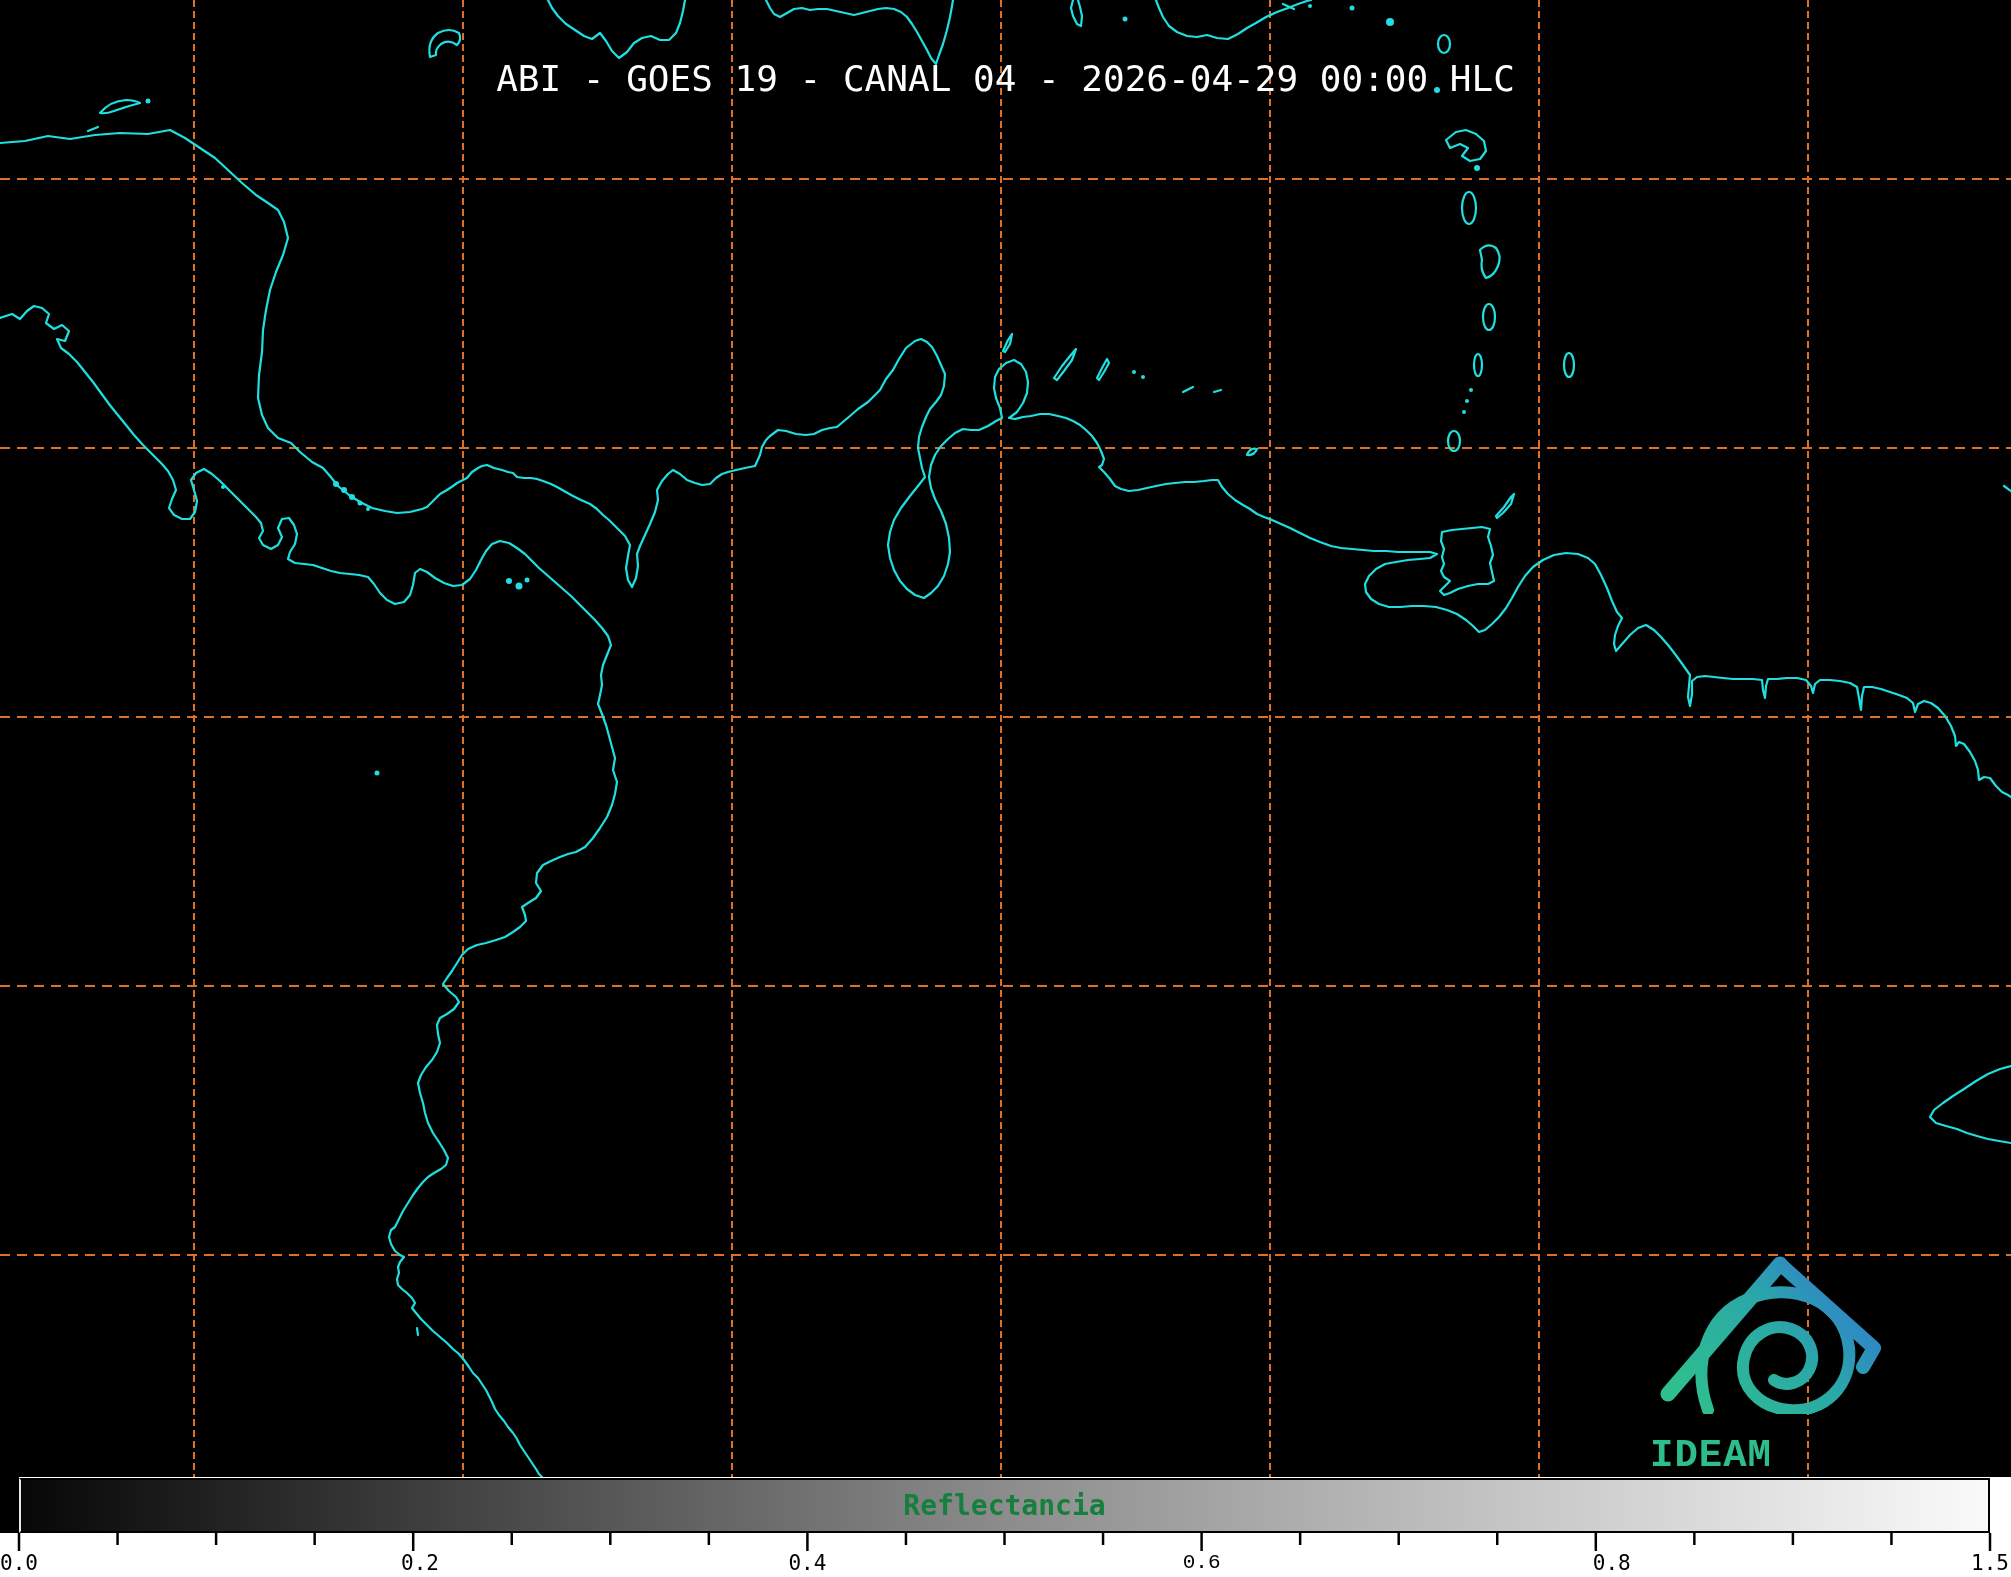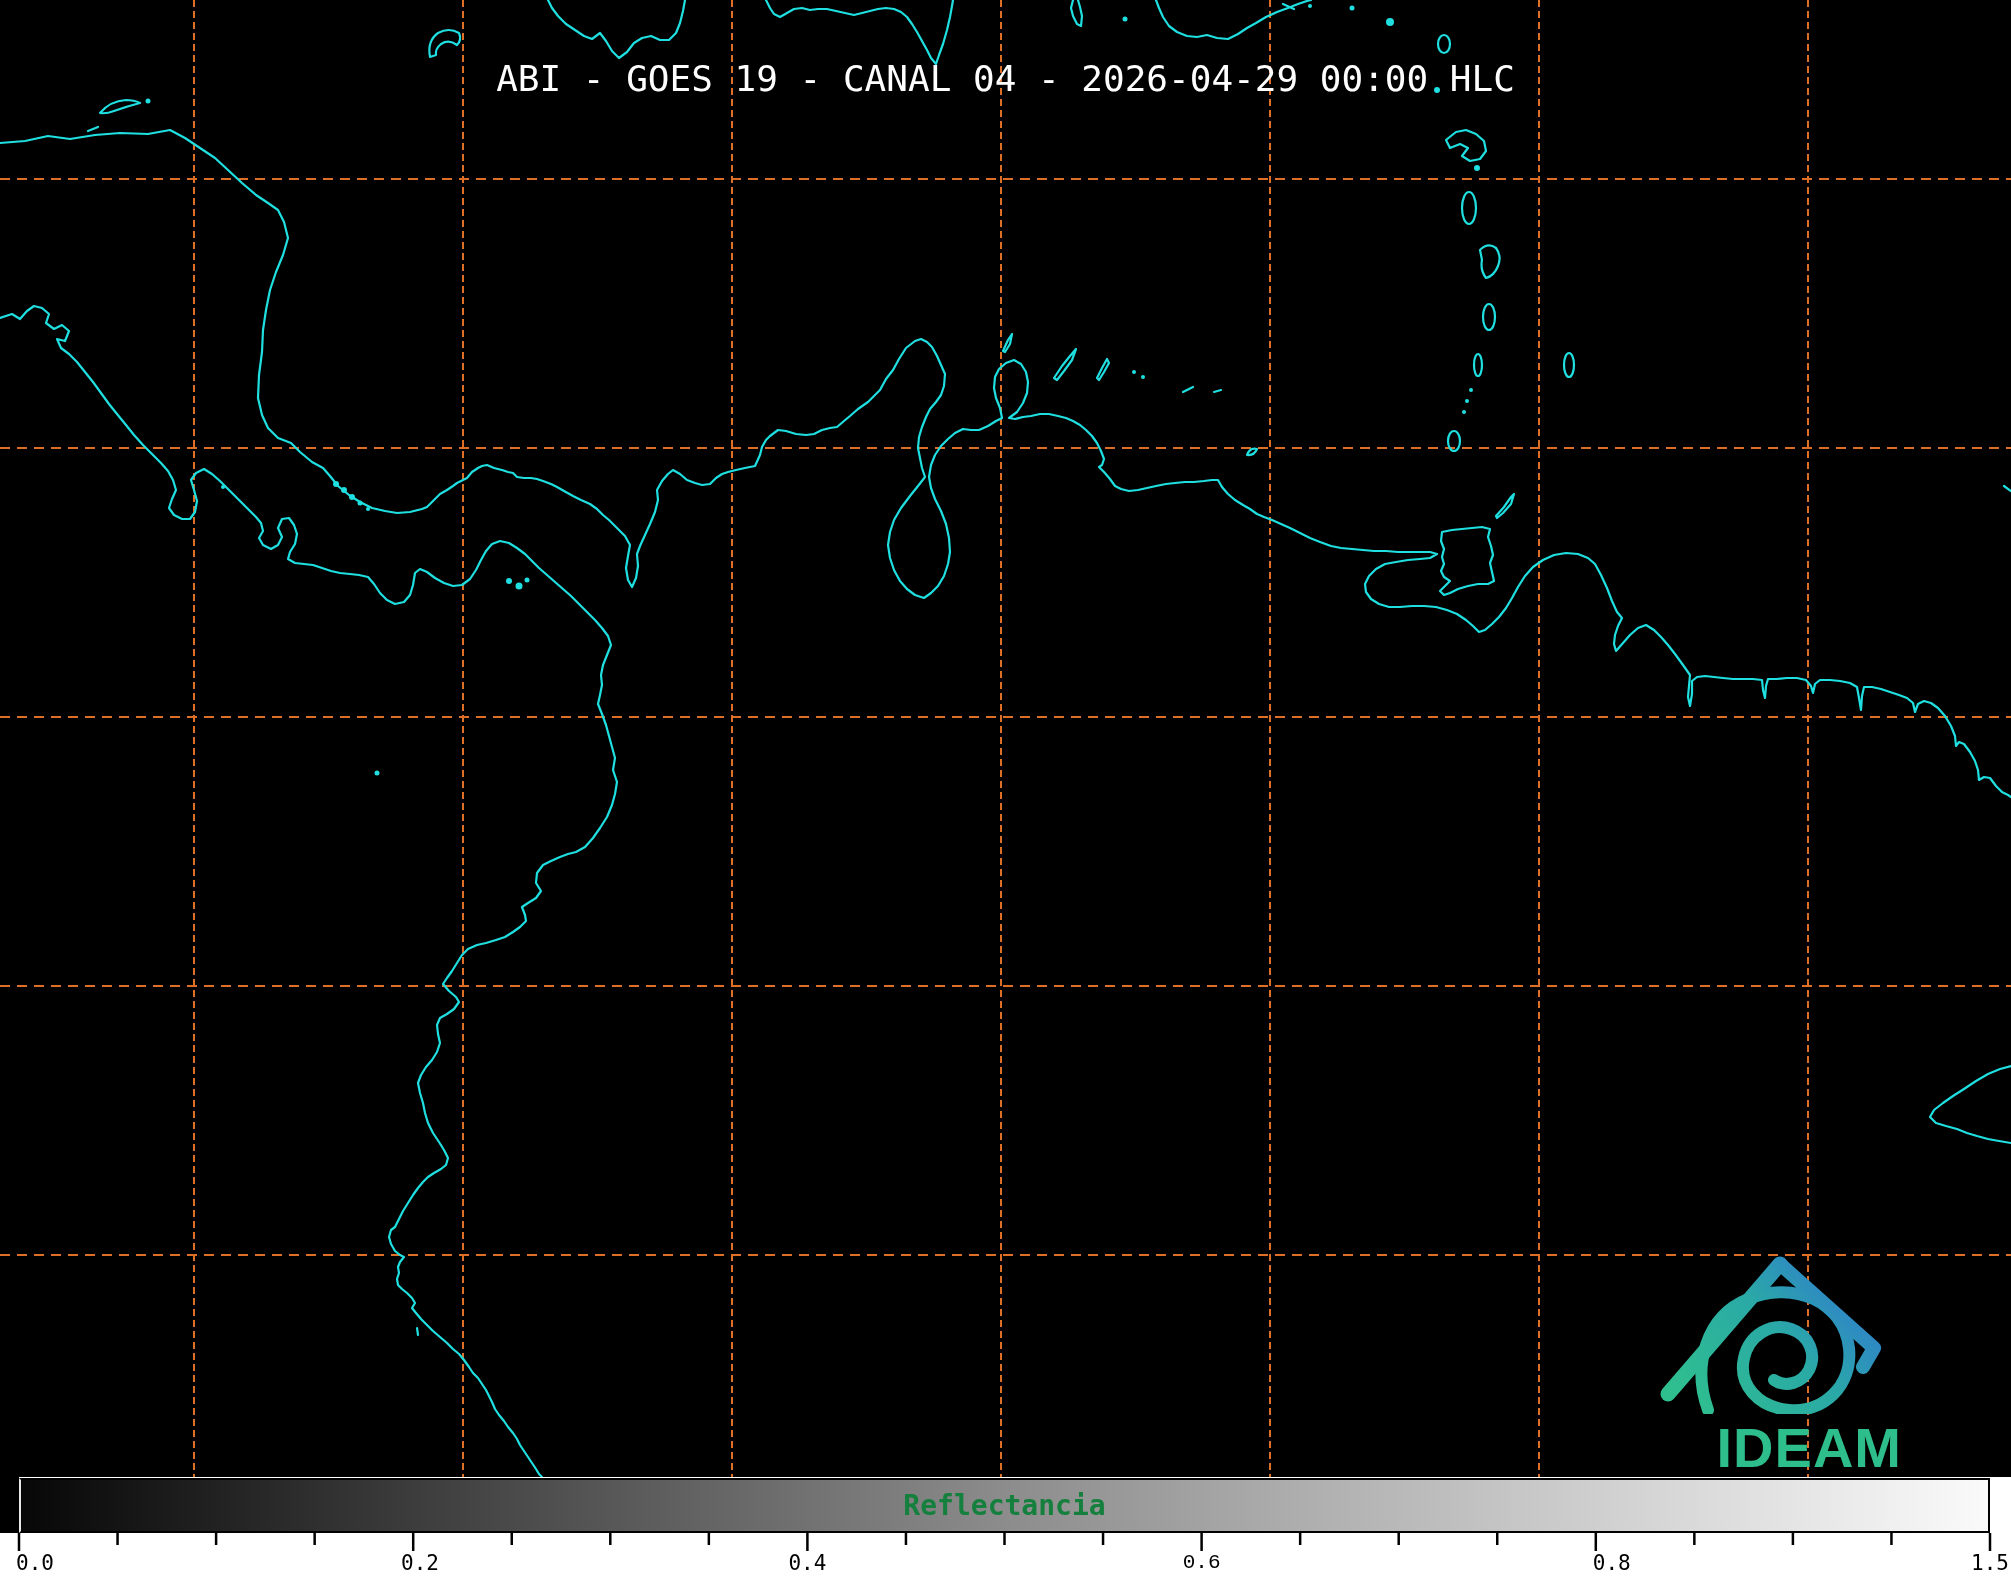--- a/index.html
+++ b/index.html
@@ -29,24 +29,24 @@
   }
   
   .logo{
     position:absolute;
     left:1650px;top:1244px;
     width:252px;height:232px;
   }
   .logo-text{
     position:absolute;
     left:0;right:0;bottom:0;
-    text-align:right;
-    font-family:Liberation Sans, sans-serif;
+    text-align:left;
+    font-family:Liberation Mono, monospace;
     font-weight:bold;
-    font-size:56px;
+    font-size:39px;
     letter-spacing:1px;
     color:#2dbe8c;
     line-height:1;
   }
   
   .cbar-strip{
     position:absolute;left:0;top:1477px;
     width:2011px;height:100px;
     background:#ffffff;
   }
@@ -184,21 +184,21 @@
         <line x1="1300.15" x2="1300.15" y1="56" y2="68" stroke="#000000" stroke-width="2.5"></line>
         <line x1="1398.7" x2="1398.7" y1="56" y2="68" stroke="#000000" stroke-width="2.5"></line>
         <line x1="1497.2500000000002" x2="1497.2500000000002" y1="56" y2="68" stroke="#000000" stroke-width="2.5"></line>
         <line x1="1595.8000000000004" x2="1595.8000000000004" y1="56" y2="74" stroke="#000000" stroke-width="2.5"></line>
         <line x1="1694.3500000000004" x2="1694.3500000000004" y1="56" y2="68" stroke="#000000" stroke-width="2.5"></line>
         <line x1="1792.9000000000005" x2="1792.9000000000005" y1="56" y2="68" stroke="#000000" stroke-width="2.5"></line>
         <line x1="1891.4500000000005" x2="1891.4500000000005" y1="56" y2="68" stroke="#000000" stroke-width="2.5"></line>
         <line x1="1990.0000000000005" x2="1990.0000000000005" y1="56" y2="74" stroke="#000000" stroke-width="2.5"></line>
       </svg>
     <div id="cbar-labels">
-        <div class="cbar-ticklabel" style="left: 35px;">0.0</div>
+        <div class="cbar-ticklabel" style="left: 19px;">0.0</div>
         <div class="cbar-ticklabel" style="left: 420px;">0.2</div>
         <div class="cbar-ticklabel" style="left: 807.4px;">0.4</div>
         <div class="cbar-ticklabel" style="left: 1201.6px; font-family: Liberation Mono, monospace;">0.6</div>
         <div class="cbar-ticklabel" style="left: 1595.8px; margin-left: 16px;">0.8</div>
         <div class="cbar-ticklabel" style="left: 1990px;">1.5</div>
       </div>
   </div>
 
 </div>
 

